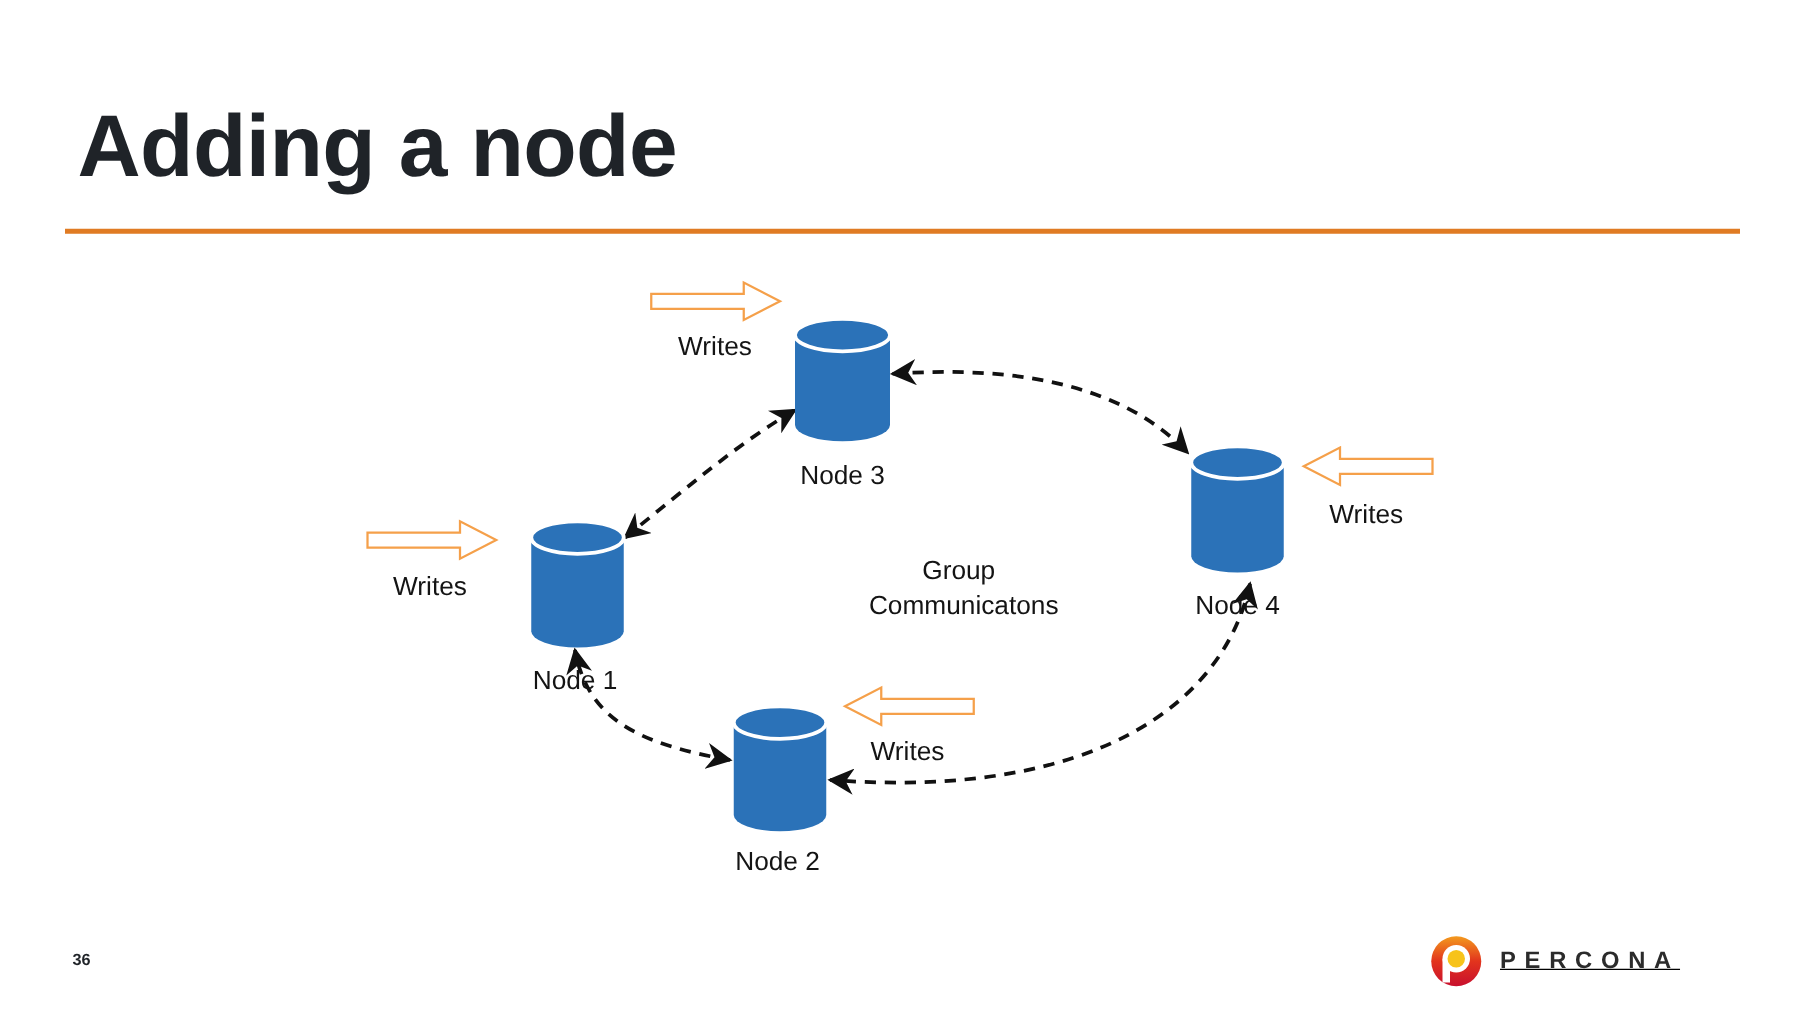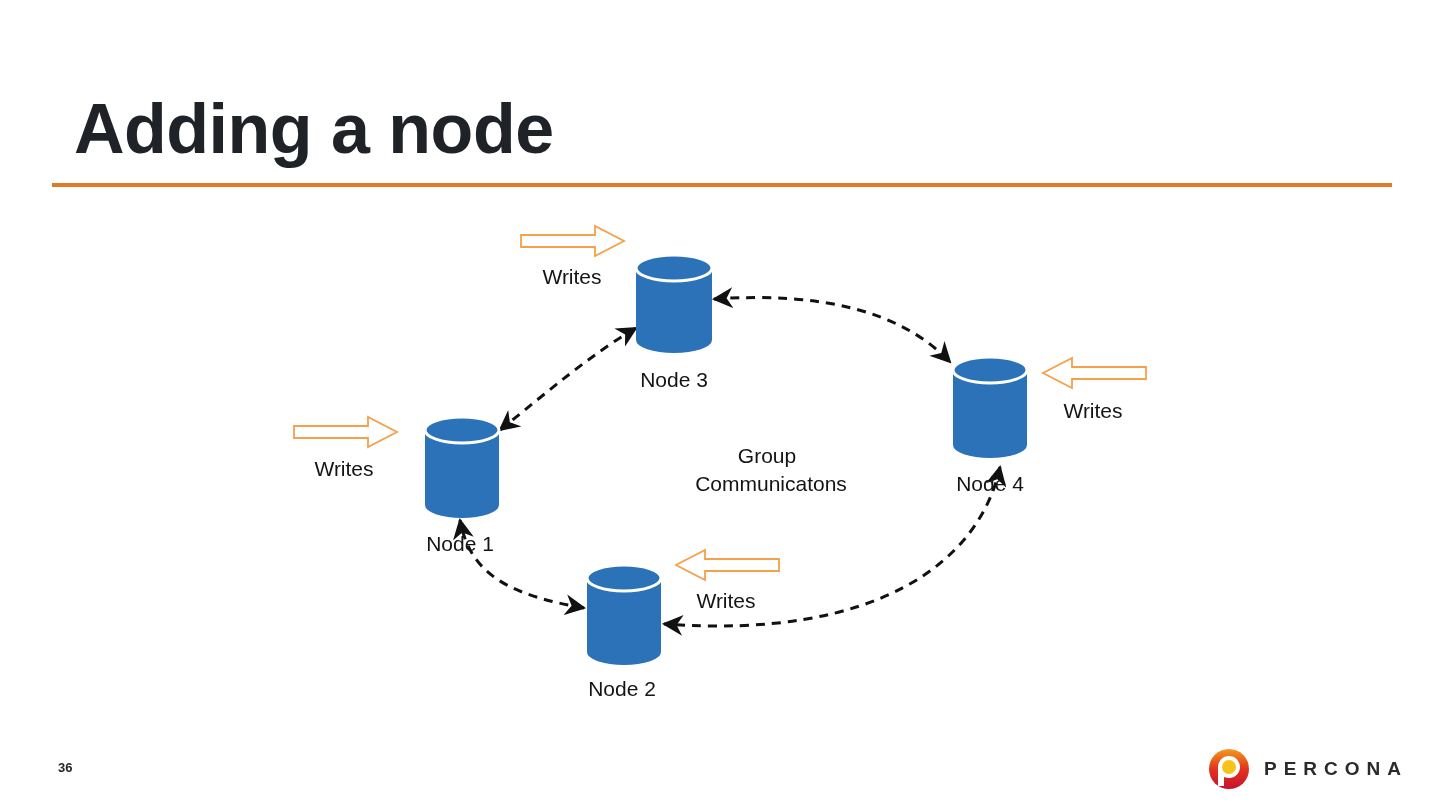--- a/index.html
+++ b/index.html
@@ -1,22 +1,22 @@
 <!DOCTYPE html>
 <html><head>
 <meta charset="utf-8">
 <style>
   html,body{margin:0;padding:0;background:#ffffff;}
   body{width:1440px;height:810px;position:relative;overflow:hidden;font-family:"Liberation Sans",sans-serif;}
-  .title{position:absolute;left:58px;top:78px;font-size:70px;font-weight:bold;color:#1f2328;letter-spacing:-0.5px;line-height:1;margin:16px;}
+  .title{position:absolute;left:58px;top:78px;font-size:70px;font-weight:bold;color:#1f2328;letter-spacing:-0.5px;line-height:1;margin:4px;}
   .rule{position:absolute;left:52px;top:183px;width:1340px;height:4px;background:#e07b23;}
   .diagram{position:absolute;left:0;top:0;}
   .lbl{font-family:"Liberation Sans",sans-serif;font-size:21px;fill:#141414;}
   .page-num{position:absolute;left:58px;top:760px;font-size:13px;font-weight:bold;color:#1f2328;}
-  .logo{position:absolute;left:1208px;top:748px;display:flex;align-items:center;}
+  .logo{position:absolute;left:1144px;top:748px;display:flex;align-items:center;text-decoration:underline;}
   .logo-text{margin-left:14px;font-size:19px;font-weight:bold;letter-spacing:7px;color:#2b2b2b;}
 </style>
 </head>
 <body>
 
 <h1 class="title">Adding a node</h1>
 <div class="rule"></div>
 
 <svg class="diagram" width="1440" height="810" viewBox="0 0 1440 810">
   <defs>

